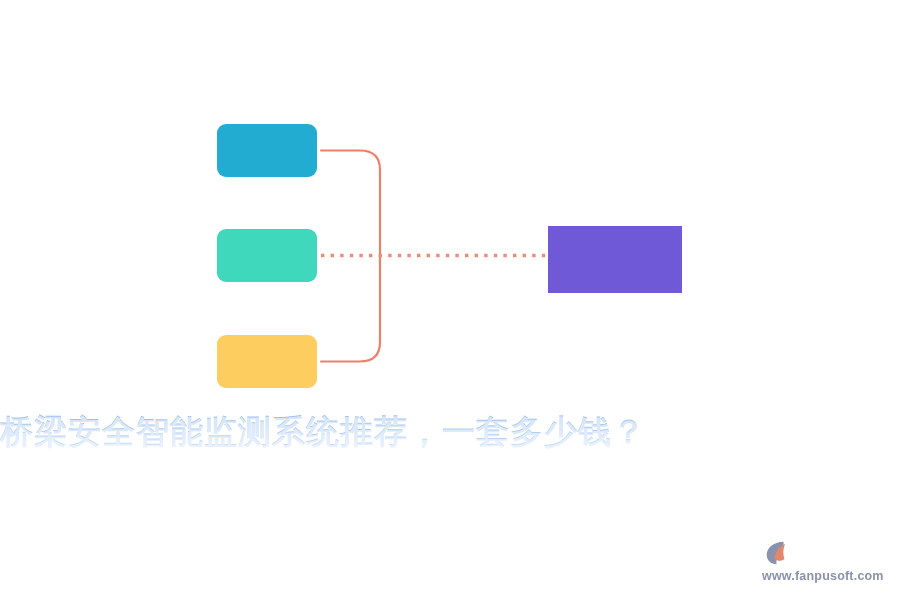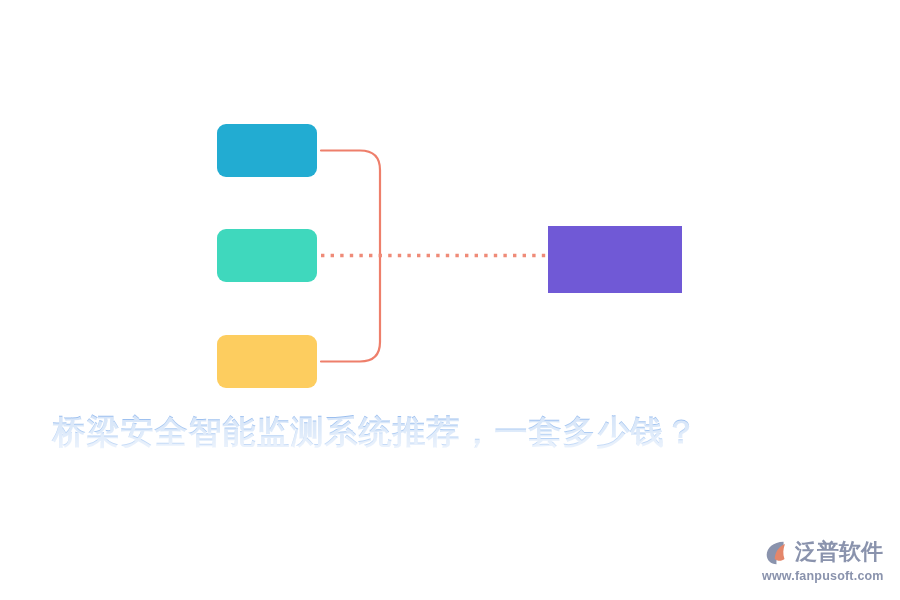--- a/index.html
+++ b/index.html
@@ -75,21 +75,20 @@
     background: #7059d6;
     border-radius: 0;
   }
 
   
   .title {
     position: absolute;
     left: 0;
     top: 407px;
     width: 751px;
-    text-align: center;
     font-size: 33px;
     font-weight: 700;
     letter-spacing: 1px;
     line-height: 50px;
     color: #a9c9f2;
     background: linear-gradient(180deg, #8fb6ec 0%, #a9c9f2 45%, #dce9fb 100%);
     -webkit-background-clip: text;
     background-clip: text;
     -webkit-text-fill-color: transparent;
     text-shadow: 0 1px 0 rgba(255,255,255,0.6);
@@ -156,18 +155,17 @@
 
   <div class="title">桥梁安全智能监测系统推荐，一套多少钱？</div>
 
   <div class="watermark">
     <div class="wm-row">
       <svg class="wm-logo" viewBox="0 0 64 64" xmlns="http://www.w3.org/2000/svg">
         <path d="M46 10 C24 10 10 24 10 38 C10 50 19 58 31 58 C30 46 34 32 46 22 Z" fill="#8a93ad"></path>
         <path d="M49 15 C36 20 28 32 27 47 C33 52 42 52 48 47 C44 37 45 25 49 15 Z" fill="#e4866a"></path>
         <path d="M51 17 C48 27 48 38 51 47 C44 52 35 52 28 47 C31 33 39 22 51 17 Z" fill="#ffffff" opacity="0.0"></path>
       </svg>
-      <div class="wm-brand">泛普软件</div>
     </div>
     <div class="wm-url">www.fanpusoft.com</div>
   </div>
 
 </div>
 
 </body></html>

